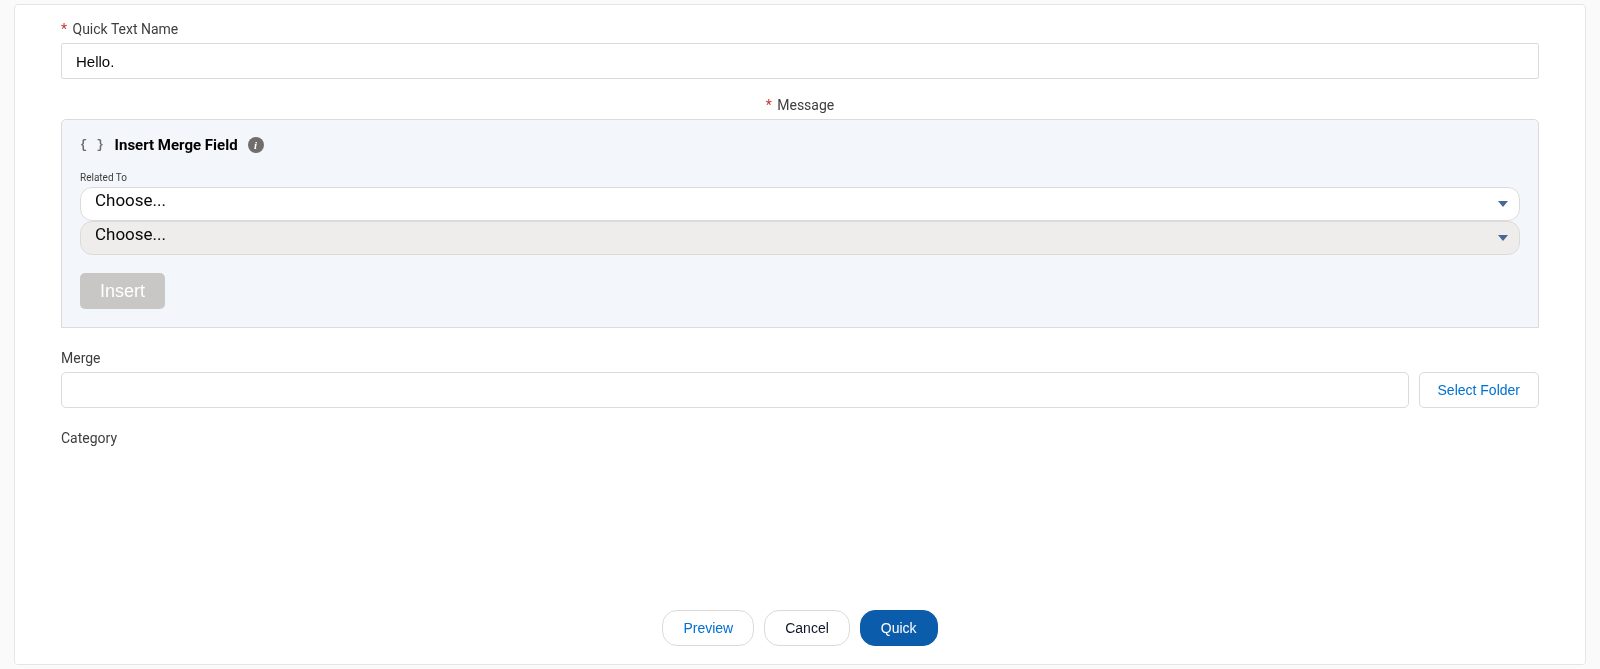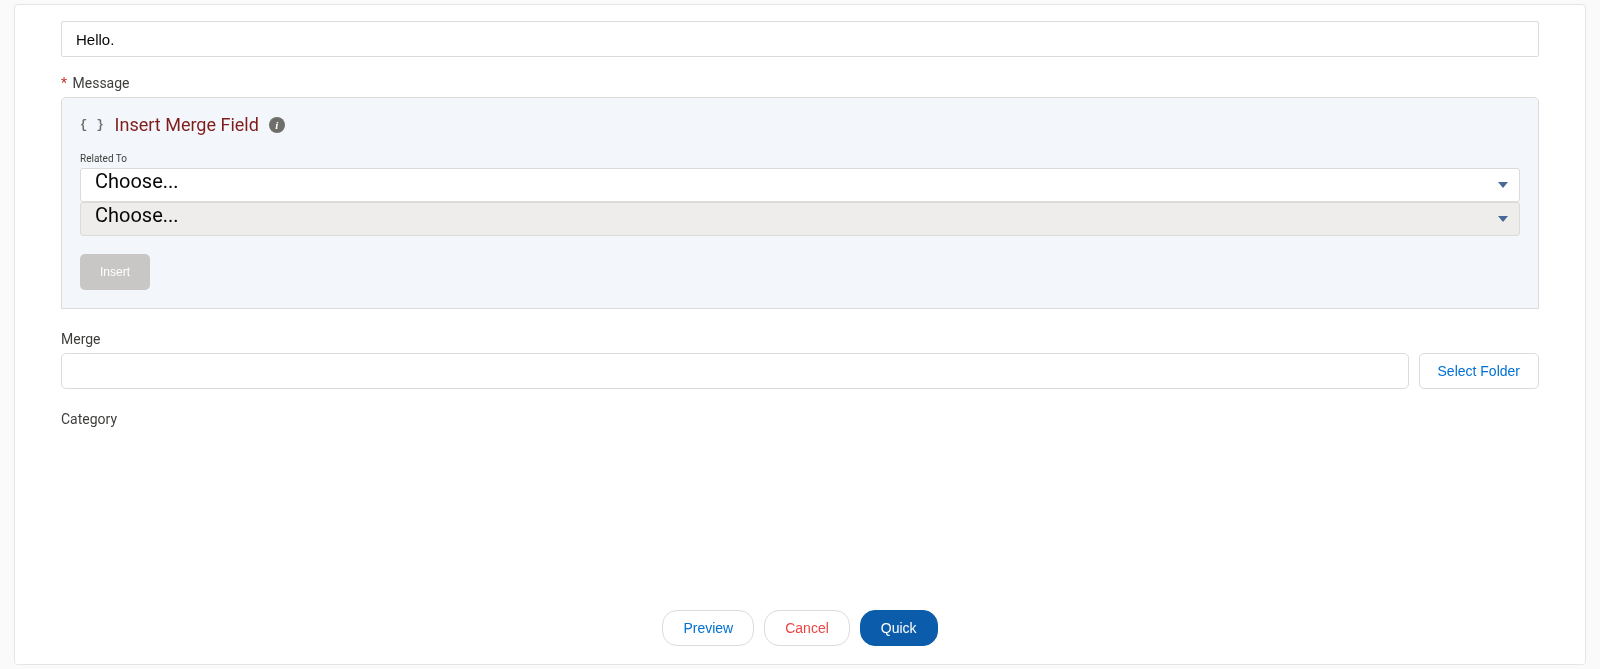--- a/index.html
+++ b/index.html
@@ -43,21 +43,21 @@
   .text-input {
     width: 100%;
     height: 36px;
     border: 1px solid #dddbda;
     border-radius: 2px;
     padding: 0 14px;
     font-size: 15px;
     color: #080707;
     background: #fff;
   }
-  .section-gap { margin-top: 18px; }
+  .section-gap { margin-top: 18px; text-align: center; }
 
   .merge-box {
     margin-top: 4px;
     border: 1px solid #dddbda;
     border-radius: 5px 5px 0 0;
     background: #f3f7fb;
     padding: 12px 18px 18px 18px;
   }
   .merge-header {
     display: flex;
@@ -66,23 +66,23 @@
     padding: 4px 0 10px 0;
   }
   .merge-icon {
     font-family: "Courier New", monospace;
     font-size: 12px;
     font-weight: bold;
     color: #706e6b;
     letter-spacing: 1px;
   }
   .merge-title {
-    font-size: 18px;
-    font-weight: 400;
-    color: #7f1d1d;
+    font-size: 15px;
+    font-weight: 700;
+    color: #000000;
   }
   .info-icon {
     display: inline-flex;
     width: 16px;
     height: 16px;
     border-radius: 50%;
     background: #706e6b;
     color: #fff;
     font-size: 11px;
     font-weight: 700;
@@ -98,24 +98,24 @@
     margin-top: 8px;
   }
   .select-wrap {
     position: relative;
     width: 100%;
   }
   .select-box {
     width: 100%;
     height: 34px;
     border: 1px solid #dddbda;
-    border-radius: 3px;
+    border-radius: 12px;
     background: #fff;
     padding: 0 32px 8px 14px;
-    font-size: 20px;
+    font-size: 17px;
     color: #080707;
     display: flex;
     align-items: center;
     cursor: pointer;
   }
   .select-box.disabled {
     background: #eeedec;
     color: #080707;
     cursor: default;
   }
@@ -131,21 +131,21 @@
     pointer-events: none;
   }
   .insert-btn {
     margin-top: 18px;
     height: 36px;
     padding: 0 20px;
     border: none;
     border-radius: 5px;
     background: #c9c7c5;
     color: #fff;
-    font-size: 12px;
+    font-size: 18px;
     font-weight: 400;
     cursor: default;
   }
   .message-textarea {
     width: 100%;
     height: 140px;
     border: 1px solid #1589ee;
     border-top: 1px solid #1589ee;
     border-radius: 0 0 5px 5px;
     padding: 10px 14px;
@@ -206,36 +206,40 @@
   }
   .btn {
     height: 36px;
     padding: 0 20px;
     border: 1px solid #dddbda;
     border-radius: 15px;
     background: #fff;
     font-size: 14px;
     cursor: pointer;
   }
-  .btn.neutral { color: #ef4444; }
+  .btn.neutral { color: #0f172a; }
   .btn.link    { color: #0070d2; }
   .btn.brand {
     background: #0b5cab;
     border-color: #0b5cab;
     color: #fff;
   }
 </style>
 </head>
 <body>
 
 <div class="outer">
   <div class="panel">
     <div class="content">
 
       
+      <div class="field-label">
+        <span class="required-asterisk">*</span>
+        <span>Quick Text Name</span>
+      </div>
       <input class="text-input" type="text" value="Hello." style="">
 
       
       <div class="field-label section-gap">
         <span class="required-asterisk">*</span>
         <span>Message</span>
       </div>
 
       <div class="merge-box">
         <div class="merge-header">

